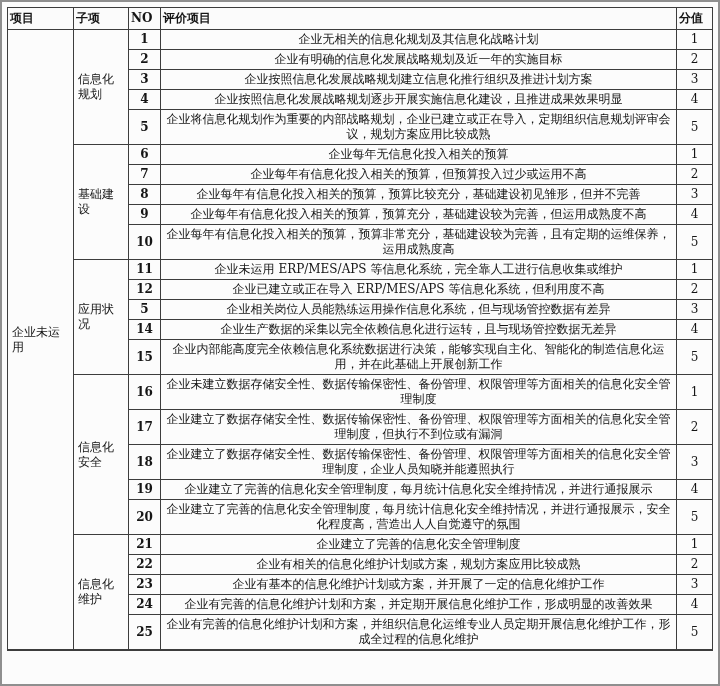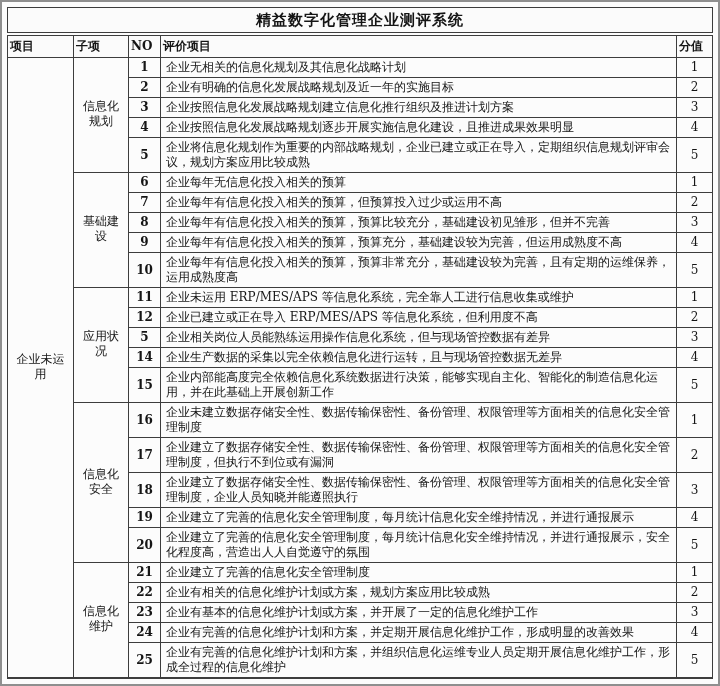--- a/index.html
+++ b/index.html
@@ -49,43 +49,40 @@
     }
     .assessment thead th {
       text-align: left;
       font-weight: bold;
       padding: 2px 2px;
       height: 17px;
       background: #fbfbfb;
     }
     td.c-project,
     td.c-subitem {
-      text-align: center;
       padding: 2px 4px;
-      font-family: Liberation Mono, monospace;
     }
     td.c-no {
       text-align: center;
       font-weight: bold;
       padding: 2px 1px;
     }
     td.c-score {
       text-align: center;
       padding: 2px 1px;
     }
     td.c-eval {
-      text-align: left;
+      text-align: center;
     }
   </style>
 </head>
 <body>
 
 <div class="page">
 
-  <div class="title-bar">精益数字化管理企业测评系统</div>
 
   <table class="assessment">
     <colgroup>
       <col style="width:66px">
       <col style="width:55px">
       <col style="width:32px">
       <col>
       <col style="width:36px">
     </colgroup>
     <thead>

